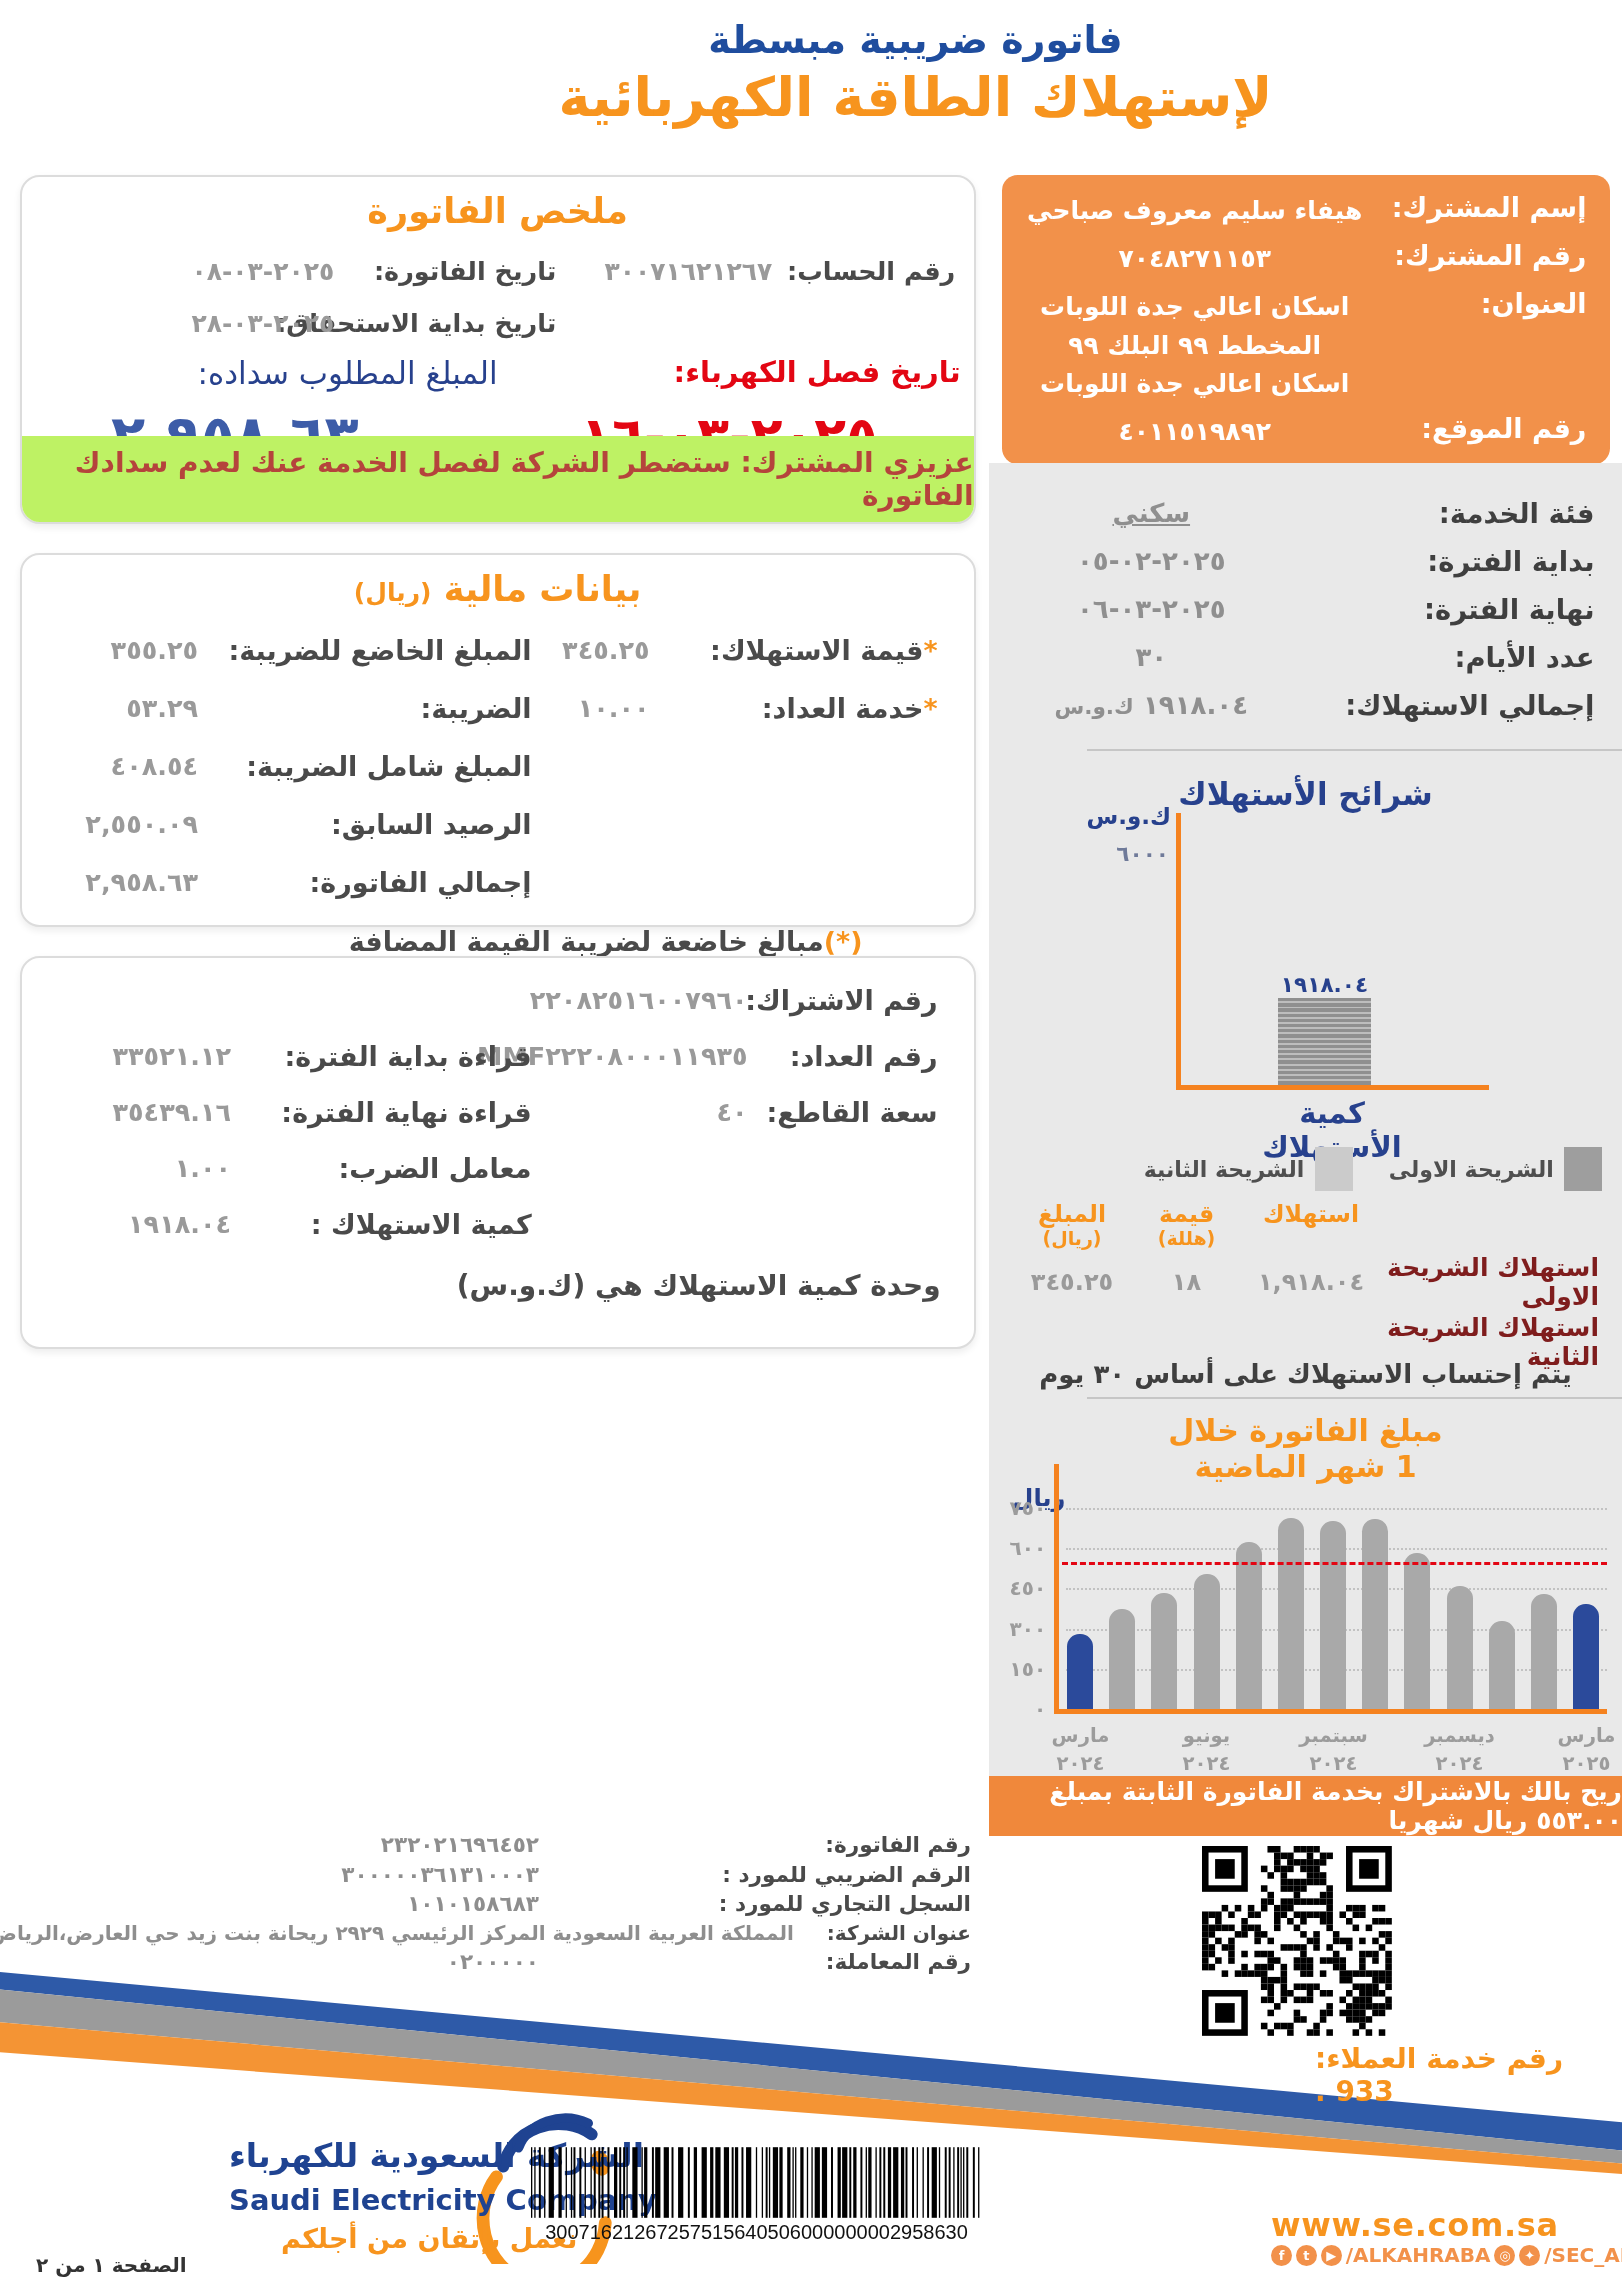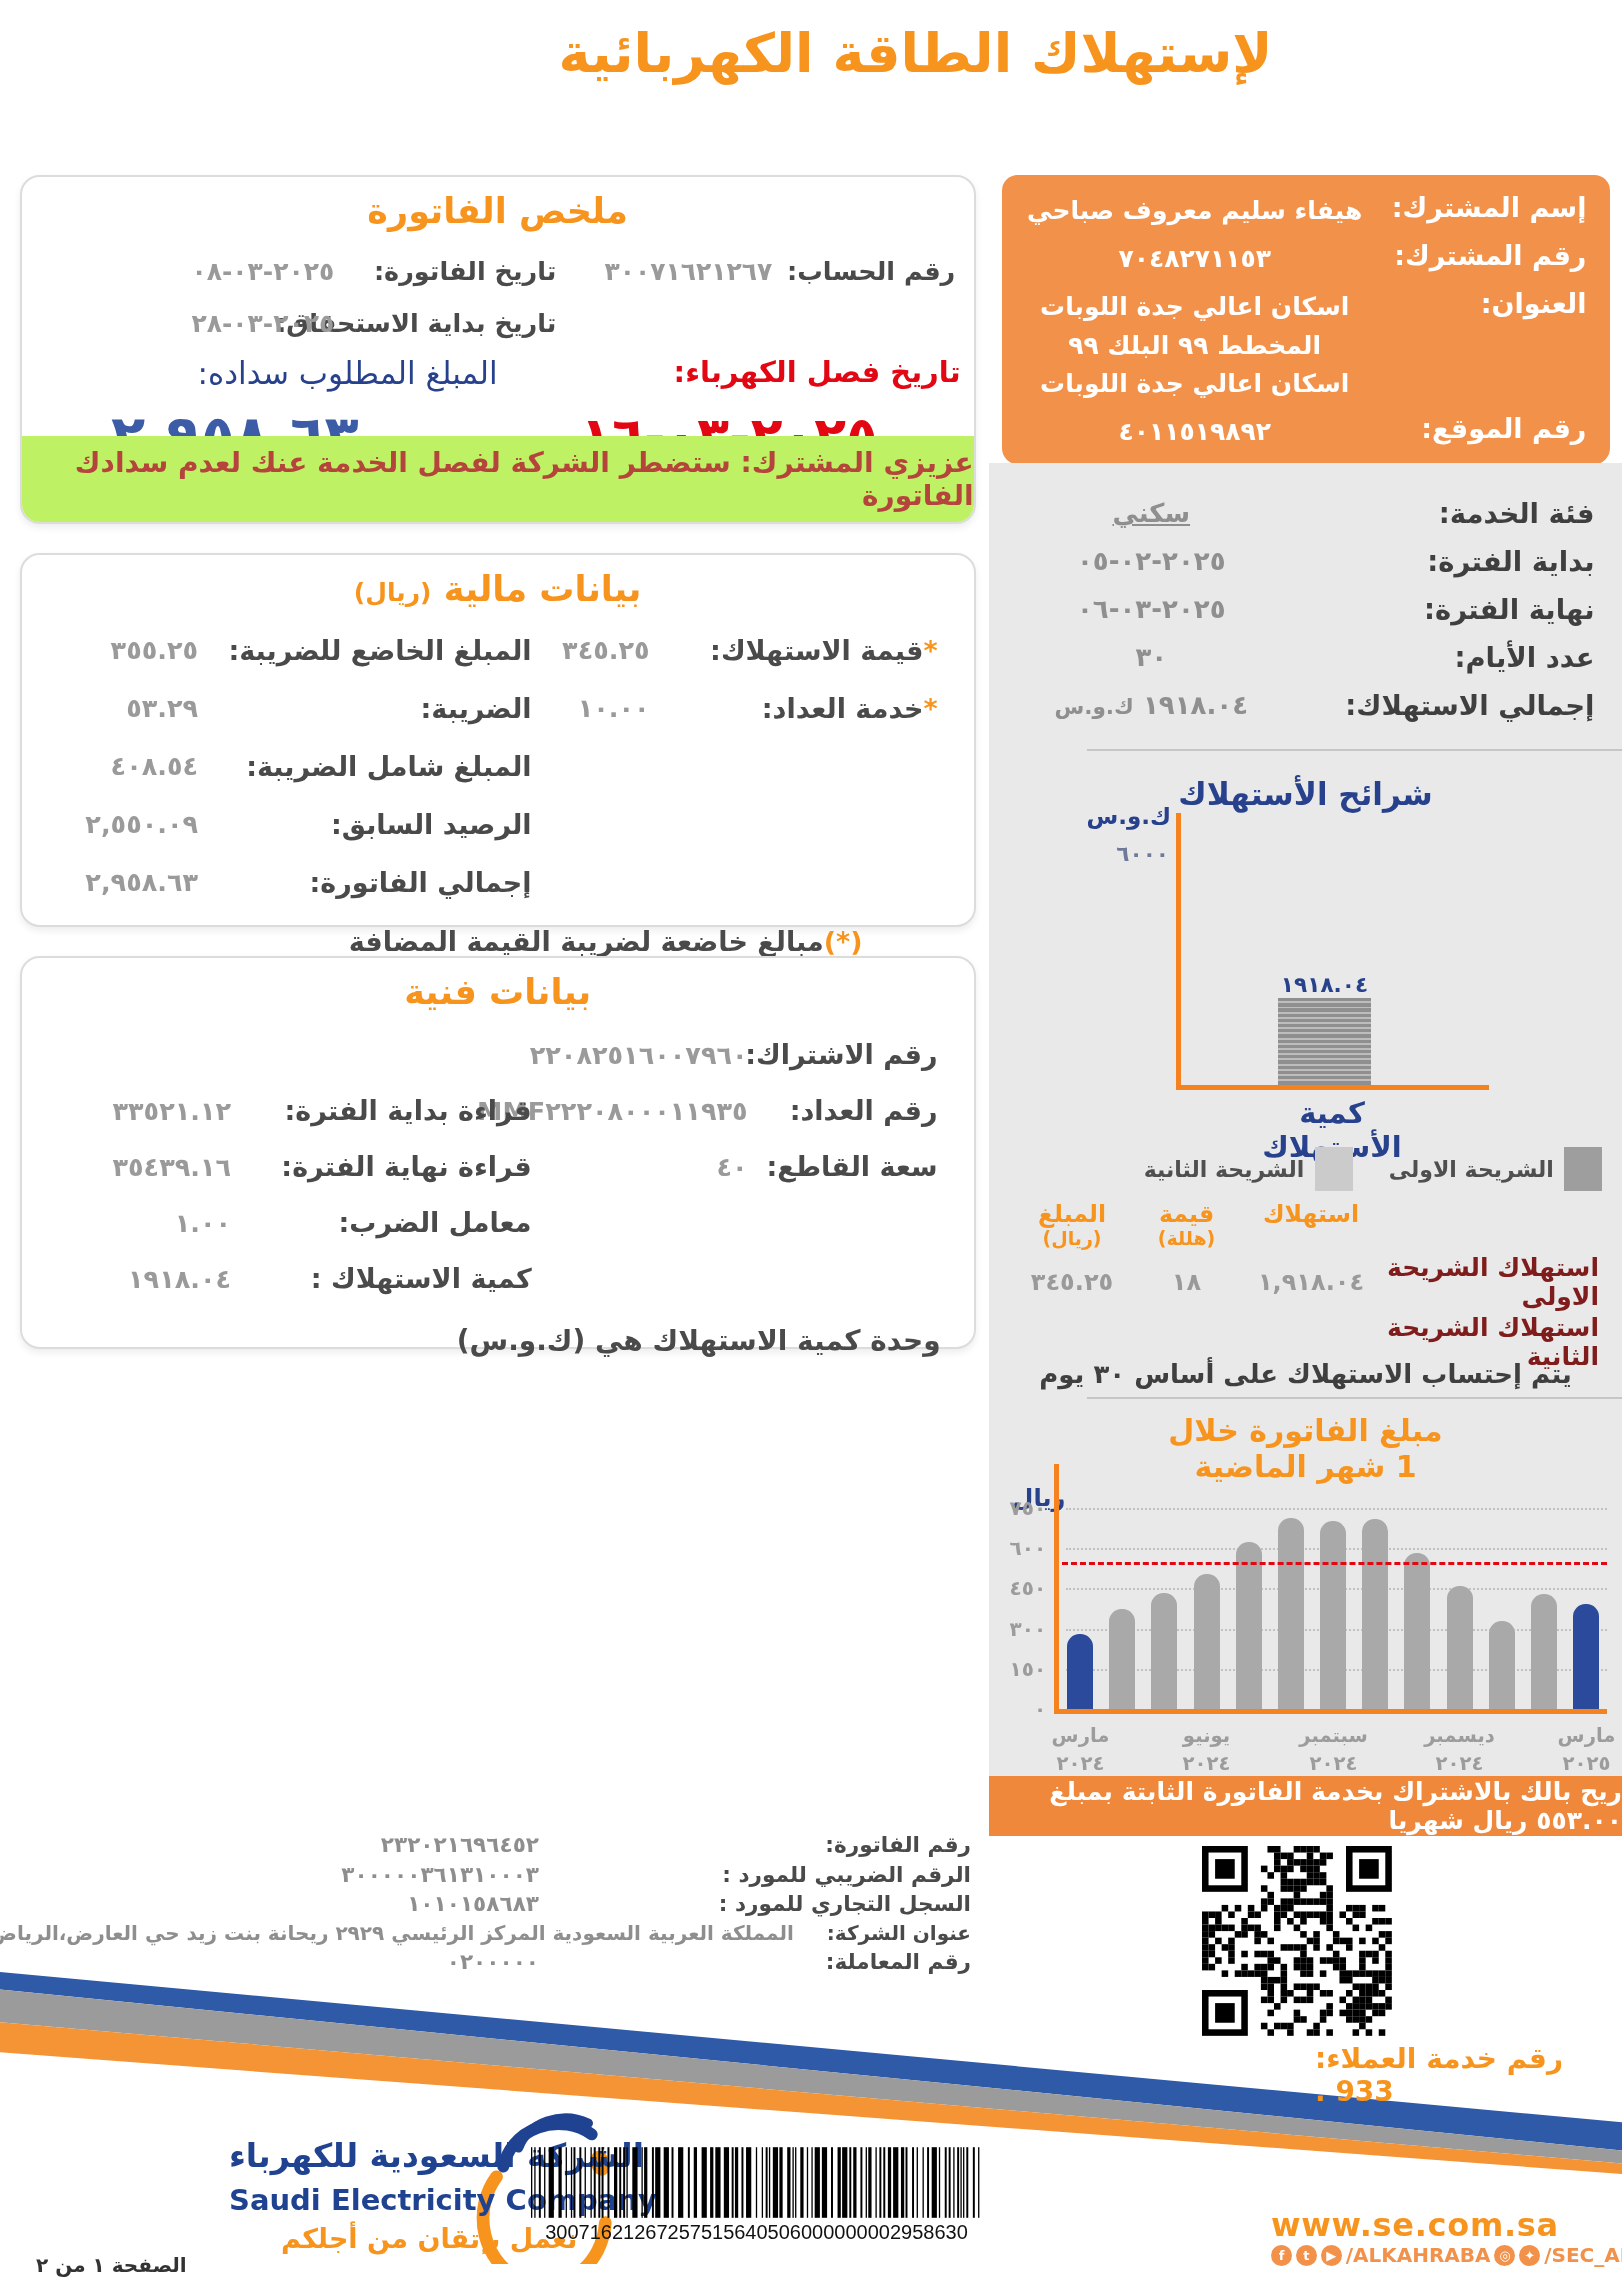--- a/index.html
+++ b/index.html
@@ -128,20 +128,21 @@
   .bcnum { position:absolute; left:531px; top:2221px; width:451px; text-align:center; direction:ltr;
            font-family:"Liberation Sans", sans-serif; font-size:20px; color:#111; }
   .pagenum { position:absolute; left:36px; top:2253px; color:#333; font-weight:bold; font-size:20px; }
 </style>
 </head>
 <body>
 
 <div id="page">
 
   <div class="hdr">
+    <div class="hdr-l1">فاتورة ضريبية مبسطة</div>
     <div class="hdr-l2">لإستهلاك الطاقة الكهربائية</div>
   </div>
 
   <div class="custbox">
     <div class="crow">
       <div class="clabel">إسم المشترك:</div>
       <div class="cval">هيفاء سليم معروف صباحي</div>
     </div>
     <div class="crow">
       <div class="clabel">رقم المشترك:</div>
@@ -224,21 +225,20 @@
           <div class="flab2">إجمالي الفاتورة:</div>
           <div class="fval2"><span class="num">٢,٩٥٨.٦٣</span></div>
         </div>
       </div>
     <div class="footnote">
       <span class="star">(*)</span><span>مبالغ خاضعة لضريبة القيمة المضافة</span>
     </div>
   </div>
 
   <div class="lbox" style="top:956px; height:393px;">
-    <div class="lbox-title">بيانات فنية</div>
     <div id="tech-rows" style="margin-top:14.4px;">
         <div class="trow">
           <div class="flab1">رقم الاشتراك:</div>
           <div class="fval1"><span class="num">٢٢٠٨٢٥١٦٠٠٧٩٦٠</span></div>
           <div class="flab2"></div>
           <div class="fval2"></div>
         </div>
         <div class="trow">
           <div class="flab1">رقم العداد:</div>
           <div class="fval1"><span class="num">MMF٢٢٢٠٨٠٠٠١١٩٣٥</span></div>

